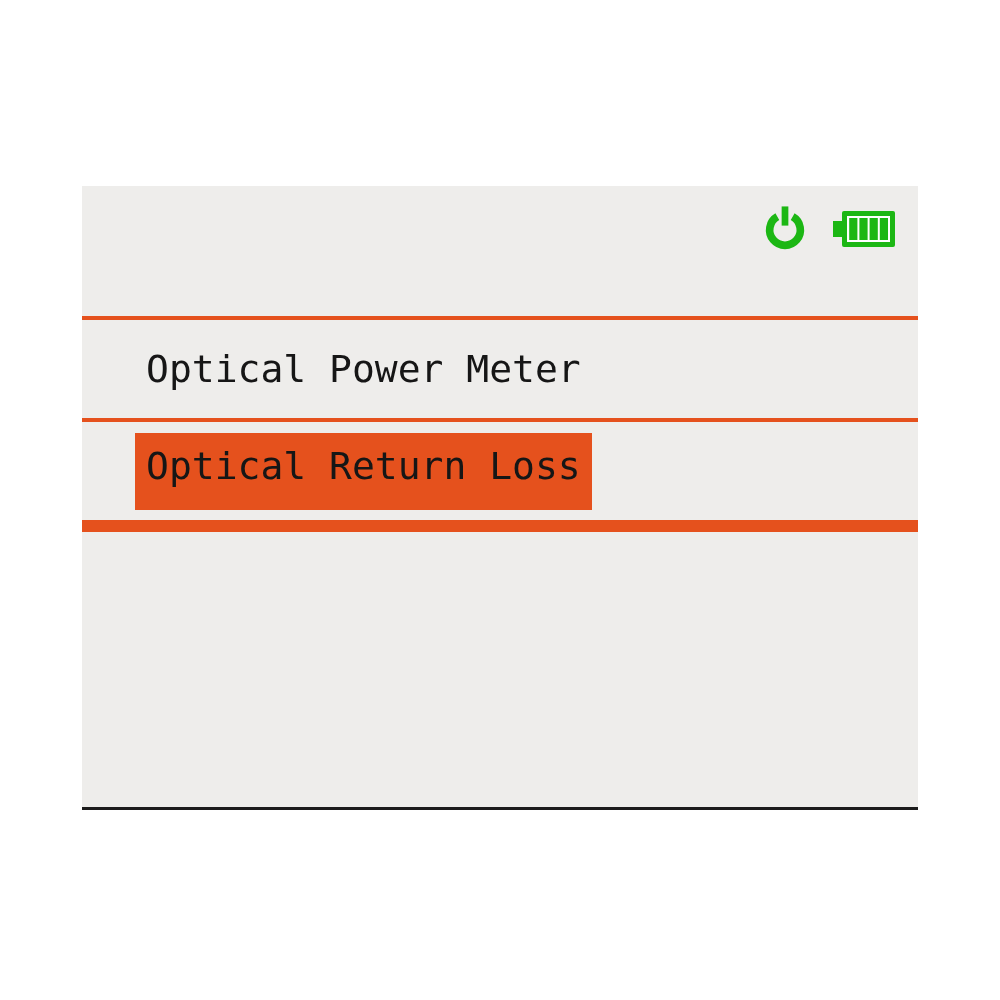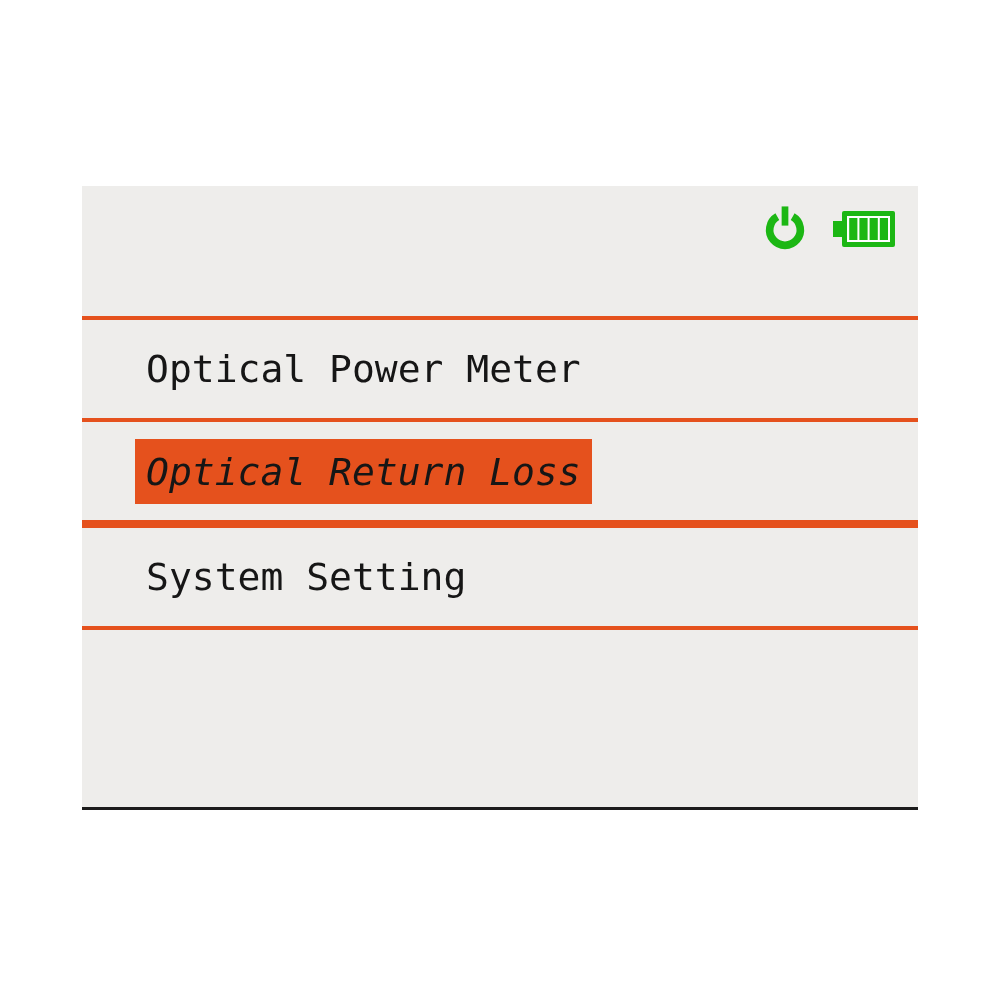--- a/index.html
+++ b/index.html
@@ -51,22 +51,21 @@
     font-size:38px;
     line-height:40px;
     letter-spacing:0px;
     color:var(--text);
     padding:0 11px;
     white-space:pre;
   }
   .menu-row.selected .menu-label{
     background:var(--accent);
     padding-top:13px;
-    padding-bottom:12px;
-    font-style:italic;
+    padding-bottom:24px;
   }
   .footer-space{
     height:78px;
   }
 </style>
 </head>
 <body>
 
 <div class="device-screen">
 
@@ -100,21 +99,18 @@
 
   <div class="menu-row selected">
     <span class="menu-label">Optical Return Loss</span>
   </div>
 
   <div class="divider"></div>
 
 
   <div class="divider"></div>
 
-  <div class="menu-row">
-    <span class="menu-label">System Setting</span>
-  </div>
 
   <div class="divider"></div>
 
   <div class="footer-space"></div>
 
 </div>
 
 </body></html>

